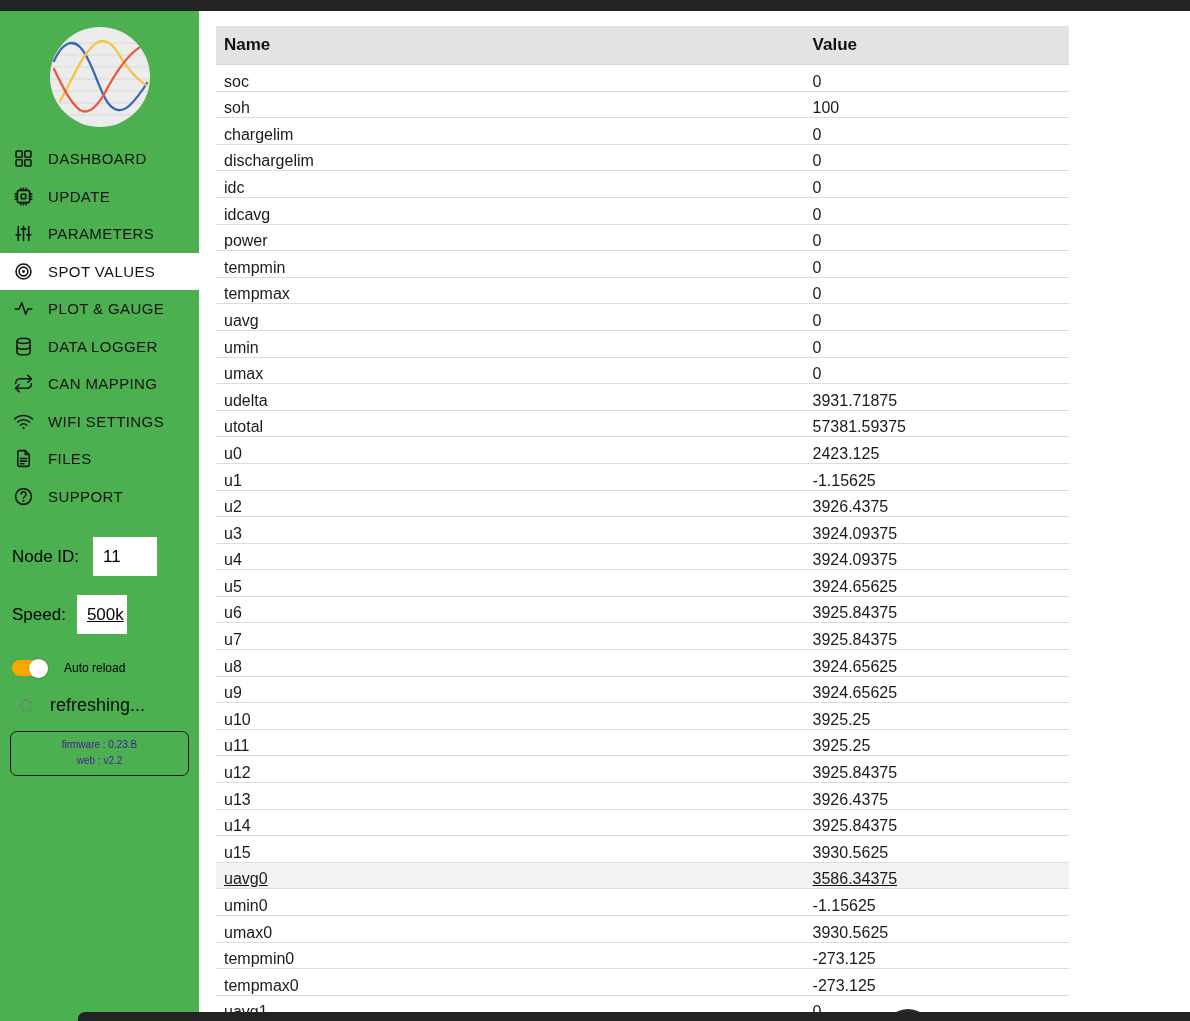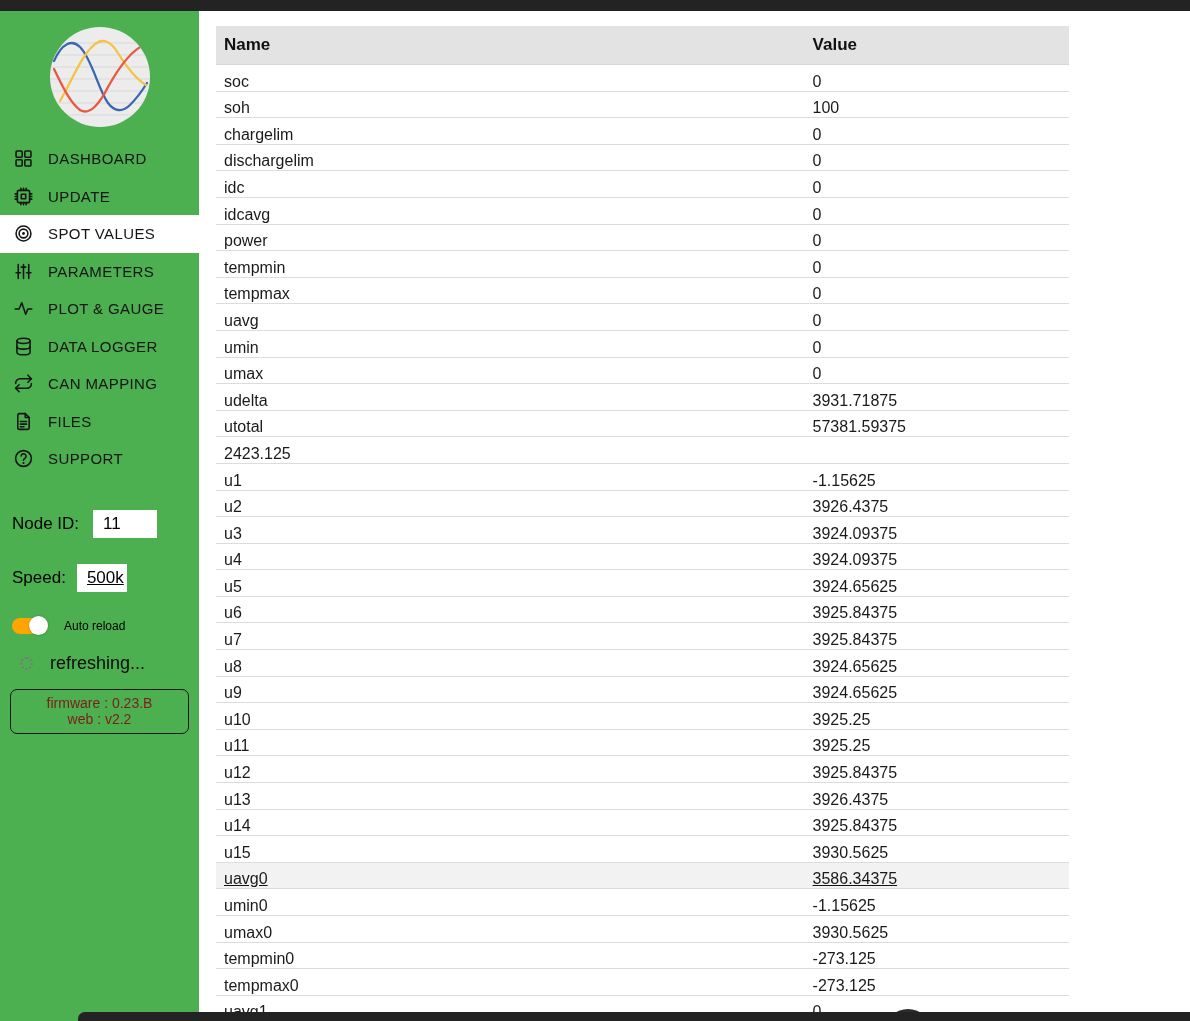--- a/index.html
+++ b/index.html
@@ -20,39 +20,39 @@
   .logo-wrap svg { width:100px; height:100px; display:block; }
 
   nav { margin-top:13px; }
   .menu-item { display:flex; align-items:center; height:37.5px; padding-left:12px; cursor:pointer; }
   .menu-item.active { background:#ffffff; }
   .mi-icon { width:22px; height:22px; flex:0 0 22px; display:flex; align-items:center; justify-content:center; }
   .mi-icon svg { width:21px; height:21px; stroke:#161616; fill:none; stroke-width:1.8; stroke-linecap:round; stroke-linejoin:round; }
   .mi-label { margin-left:14px; font-size:15px; font-weight:400; letter-spacing:0.4px; color:#141414; white-space:nowrap; }
 
   .field-row { display:flex; align-items:center; padding-left:12px; }
-  .row-node { margin-top:32px;padding-left:12px; }
-  .row-speed { margin-top:26px; }
+  .row-node { margin-top:22px;padding-left:12px; }
+  .row-speed { margin-top:19px; }
   .field-label { font-size:17px; color:#000; }
-  .field-input { border:none; outline:none; background:#fff; height:28px; font-size:17px; font-family:"Liberation Sans", sans-serif; color:#000; padding:0 0 0 10px; }
+  .field-input { border:none; outline:none; background:#fff; height:39px; font-size:17px; font-family:"Liberation Sans", sans-serif; color:#000; padding:0 0 0 10px; }
   .node-input { width:64px; margin-left:14px; }
   .speed-input { width:50px; margin-left:11px;text-decoration:underline; }
 
   .toggle-row { display:flex; align-items:center; padding-left:12px; margin-top:26px; }
   .toggle { position:relative; width:36px; height:16px; border-radius:9px; background:#ffa502; cursor:pointer; }
   .toggle-knob { position:absolute; right:0px; top:-1.5px; width:19px; height:19px; border-radius:50%; background:#ffffff; box-shadow:0 0 2px rgba(0,0,0,0.35); }
   .toggle-label { margin-left:16px; font-size:12px; color:#000; }
 
   .refresh-row { display:flex; align-items:center; padding-left:20px; margin-top:19px; }
   .spinner { width:13px; height:13px; border:2px dotted #7a7a7a; border-radius:50%; animation:spin 1.2s linear infinite; }
   @keyframes spin { to { transform:rotate(360deg); } }
   .refresh-label { margin-left:17px; font-size:18px; color:#0c0c0c; }
 
   .fw-box { margin:15px 10px 0 10px; border:1px solid #141414; border-radius:7px; padding:5px 2px 6px 2px; text-align:center; }
-  .fw-line { font-size:14px; line-height:16px; color:#7f1d1d; }
+  .fw-line { font-size:10px; line-height:16px; color:#4c1d95; }
 
   
   .main { position:absolute; left:199px; top:26px; width:874px; height:1010px; background:#ffffff; z-index:4; }
   .spot-table { margin-left:17px; margin-right:4px; }
   .thead { display:flex; height:39px; background:#e3e3e3; align-items:center; border-bottom:1px solid #d6d6d6; }
   .th { font-weight:bold; font-size:17px; color:#111; }
   .th-name { width:69%; padding-left:8px; }
   .th-value { flex:1; padding-left:8px; }
   .tr { display:flex; height:26.6px; align-items:flex-end; border-bottom:1px solid #dcdcdc; }
   .tr.hl { background:#f2f2f2;text-decoration:underline; }
@@ -101,38 +101,38 @@
     <div class="menu-item">
       <span class="mi-icon">
           <svg viewBox="0 0 24 24">
             <rect x="5" y="5" width="14" height="14" rx="2"></rect>
             <rect x="9.5" y="9.5" width="5" height="5"></rect>
             <path d="M9 2.5v2.5M12 2.5v2.5M15 2.5v2.5M9 19v2.5M12 19v2.5M15 19v2.5M2.5 9h2.5M2.5 12h2.5M2.5 15h2.5M19 9h2.5M19 12h2.5M19 15h2.5"></path>
           </svg>
         </span>
       <span class="mi-label">UPDATE</span>
     </div>
+    <div class="menu-item">
+      <span class="mi-icon">
+          <svg viewBox="0 0 24 24">
+            <path d="M6 4v16M12 4v16M18 4v16"></path>
+            <path d="M3.5 13.5h5M9.5 7h5M15.5 13.5h5"></path>
+          </svg>
+        </span>
+      <span class="mi-label">PARAMETERS</span>
+    </div>
     <div class="menu-item active">
       <span class="mi-icon">
           <svg viewBox="0 0 24 24">
             <circle cx="12" cy="12" r="8.5"></circle>
             <circle cx="12" cy="12" r="5"></circle>
             <circle cx="12" cy="12" r="1.6" fill="#161616" stroke="none"></circle>
           </svg>
         </span>
       <span class="mi-label">SPOT VALUES</span>
-    </div>
-    <div class="menu-item">
-      <span class="mi-icon">
-          <svg viewBox="0 0 24 24">
-            <path d="M6 4v16M12 4v16M18 4v16"></path>
-            <path d="M3.5 13.5h5M9.5 7h5M15.5 13.5h5"></path>
-          </svg>
-        </span>
-      <span class="mi-label">PARAMETERS</span>
     </div>
     <div class="menu-item">
       <span class="mi-icon">
           <svg viewBox="0 0 24 24">
             <path d="M2.5 12.5h4.5l3-7 4.5 13 2.5-6h4.5"></path>
           </svg>
         </span>
       <span class="mi-label">PLOT &amp; GAUGE</span>
     </div>
     <div class="menu-item">
@@ -148,20 +148,31 @@
     <div class="menu-item">
       <span class="mi-icon">
           <svg viewBox="0 0 24 24">
             <path d="M17 2.5l4 4-4 4"></path>
             <path d="M21 6.5H8a5 5 0 0 0-5 5v.5"></path>
             <path d="M7 21.5l-4-4 4-4"></path>
             <path d="M3 17.5h13a5 5 0 0 0 5-5V12"></path>
           </svg>
         </span>
       <span class="mi-label">CAN MAPPING</span>
+    </div>
+    <div class="menu-item">
+      <span class="mi-icon">
+          <svg viewBox="0 0 24 24">
+            <path d="M2 9a15 15 0 0 1 20 0"></path>
+            <path d="M5.2 12.6a10 10 0 0 1 13.6 0"></path>
+            <path d="M8.4 16.2a5 5 0 0 1 7.2 0"></path>
+            <circle cx="12" cy="19.4" r="1.3" fill="#161616" stroke="none"></circle>
+          </svg>
+        </span>
+      <span class="mi-label">WIFI SETTINGS</span>
     </div>
     <div class="menu-item">
       <span class="mi-icon">
           <svg viewBox="0 0 24 24">
             <path d="M14 3H7a1.5 1.5 0 0 0-1.5 1.5v15A1.5 1.5 0 0 0 7 21h10a1.5 1.5 0 0 0 1.5-1.5V7.5z"></path>
             <path d="M14 3v4.5h4.5"></path>
             <path d="M8.5 12h7M8.5 15h7M8.5 18h4"></path>
           </svg>
         </span>
       <span class="mi-label">FILES</span>
@@ -278,20 +289,21 @@
           <div class="td td-name"><span class="name-text">udelta</span></div>
           <div class="td td-value"><span>3931.71875</span></div>
         </div>
 
         <div class="tr">
           <div class="td td-name"><span class="name-text">utotal</span></div>
           <div class="td td-value"><span>57381.59375</span></div>
         </div>
 
         <div class="tr">
+          <div class="td td-name"><span class="name-text">u0</span></div>
           <div class="td td-value"><span>2423.125</span></div>
         </div>
 
         <div class="tr">
           <div class="td td-name"><span class="name-text">u1</span></div>
           <div class="td td-value"><span>-1.15625</span></div>
         </div>
 
         <div class="tr">
           <div class="td td-name"><span class="name-text">u2</span></div>

